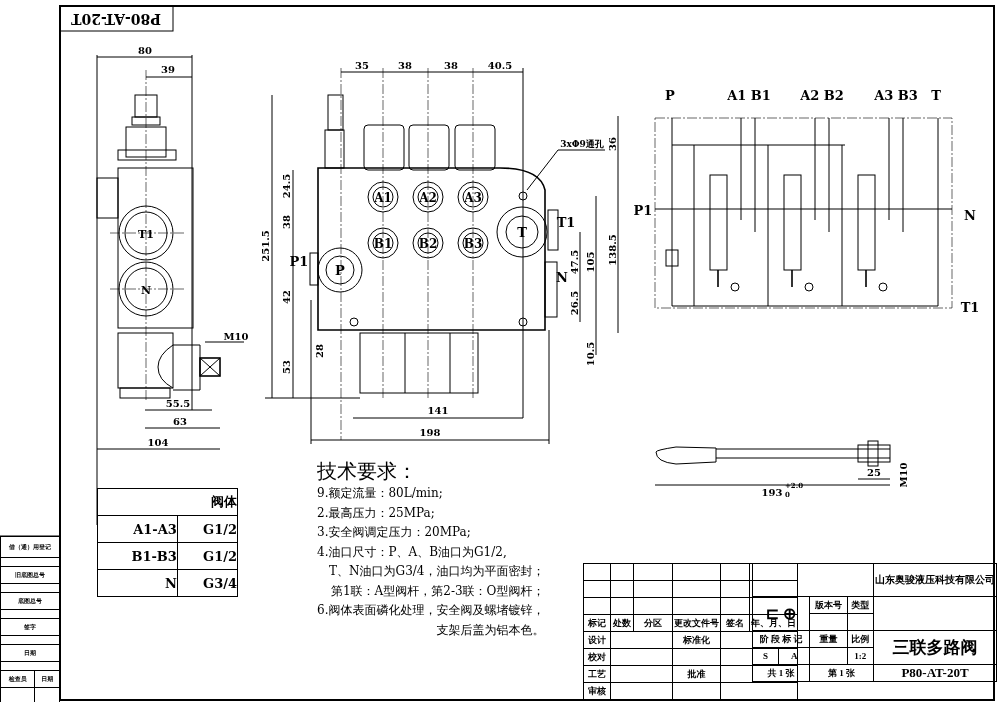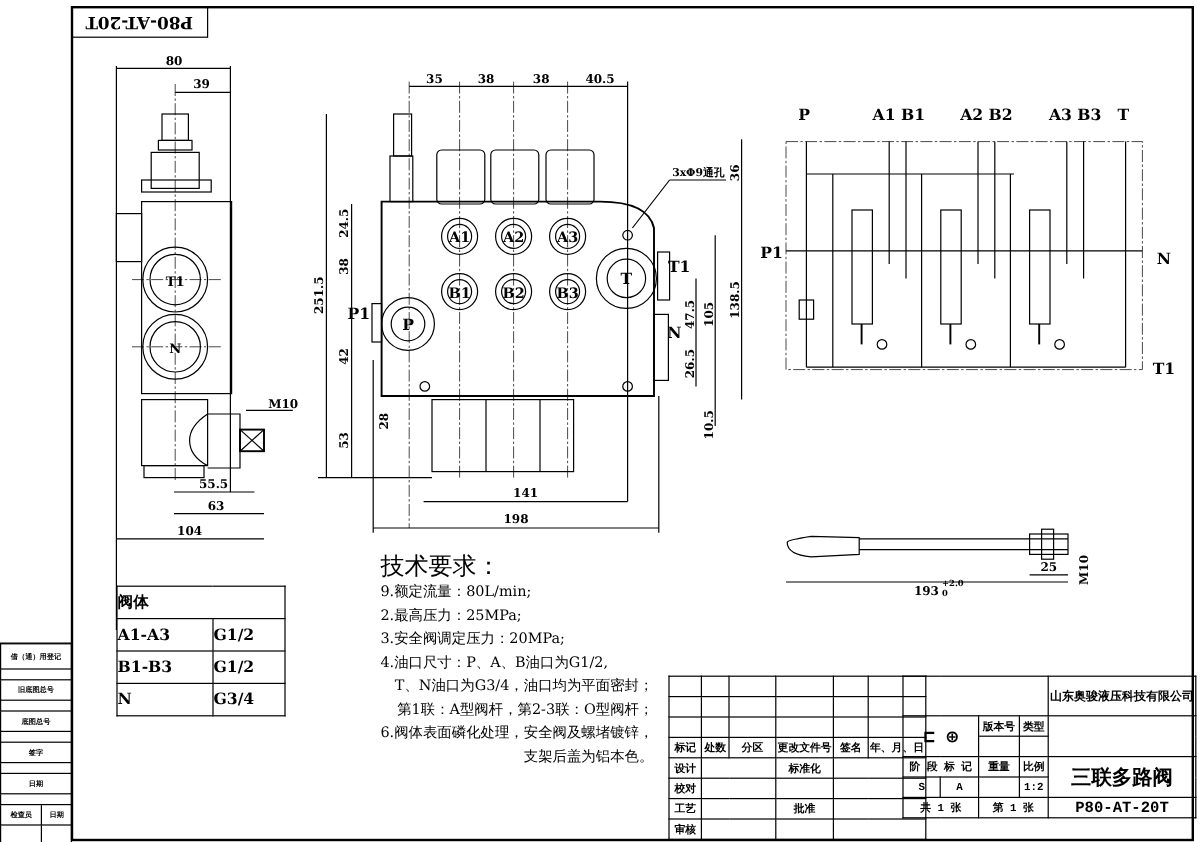--- a/index.html
+++ b/index.html
@@ -6,25 +6,25 @@
   body{width:1000px;height:702px;position:relative;overflow:hidden;font-family:"DejaVu Sans Mono","Liberation Mono",monospace;color:#000;}
   svg{position:absolute;left:0;top:0;}
   .t{font-family:"DejaVu Serif","Liberation Serif",serif;font-weight:bold;fill:#000;}
   .dim{font-size:10px;}
   .lbl{font-size:13px;}
   .ln{stroke:#000;fill:none;stroke-width:1;}
   .th{stroke:#000;fill:none;stroke-width:1.6;}
   .cl{stroke:#000;fill:none;stroke-width:0.6;stroke-dasharray:10 2 2 2;}
   .fr{stroke:#000;fill:none;stroke-width:2;}
   table.port{position:absolute;left:97px;top:488px;border-collapse:collapse;font-family:"DejaVu Serif","Liberation Serif",serif;font-weight:bold;font-size:13px;}
-  table.port td{border:1px solid #000;text-align:left;height:26px;padding:0;}
+  table.port td{border:1px solid #000;text-align:right;height:26px;padding:0;}
   .req{position:absolute;left:272px;top:458px;font-family:"DejaVu Serif","Liberation Serif",serif;font-weight:normal;font-size:12px;line-height:19.5px;white-space:nowrap;margin-left:45px;}
   .req .h{font-size:20px;line-height:26px;}
   .req .ind{padding-left:12px;text-align:right;}
-  table.tb{position:absolute;border-collapse:collapse;font-family:Liberation Mono, monospace;font-weight:bold;font-size:9px;border-radius:32px;}
+  table.tb{position:absolute;border-collapse:collapse;font-family:Liberation Serif, serif;font-weight:bold;font-size:9px;border-radius:32px;}
   table.tb td{border:1px solid #000;padding:0 1px;height:16px;white-space:nowrap;text-align:center;}
 </style>
 </head>
 <body>
 
 <svg width="1000" height="702">
 
   <rect x="60" y="6" width="934" height="694" class="fr"></rect>
   <rect x="60" y="6" width="113" height="25" class="ln"></rect>
   <text x="116" y="24" class="t" font-size="14" text-anchor="middle" transform="rotate(180 116 19)">P80-AT-20T</text>
@@ -297,21 +297,21 @@
         <td>检查员</td>
         <td>日期</td>
       </tr>
   <tr>
         <td style="height:8px"></td>
         <td></td>
       </tr>
 </tbody>
   </table>
 
-<table class="tb" style="left:557px;top:563px;">
+<table class="tb" style="left:583px;top:563px;">
   <tbody>
       <tr>
         <td style="width:24px"></td>
         <td style="width:20px"></td>
         <td style="width:36px"></td>
         <td style="width:36px"></td>
         <td style="width:26px"></td>
         <td style="width:36px"></td>
       </tr>
   <tr>

